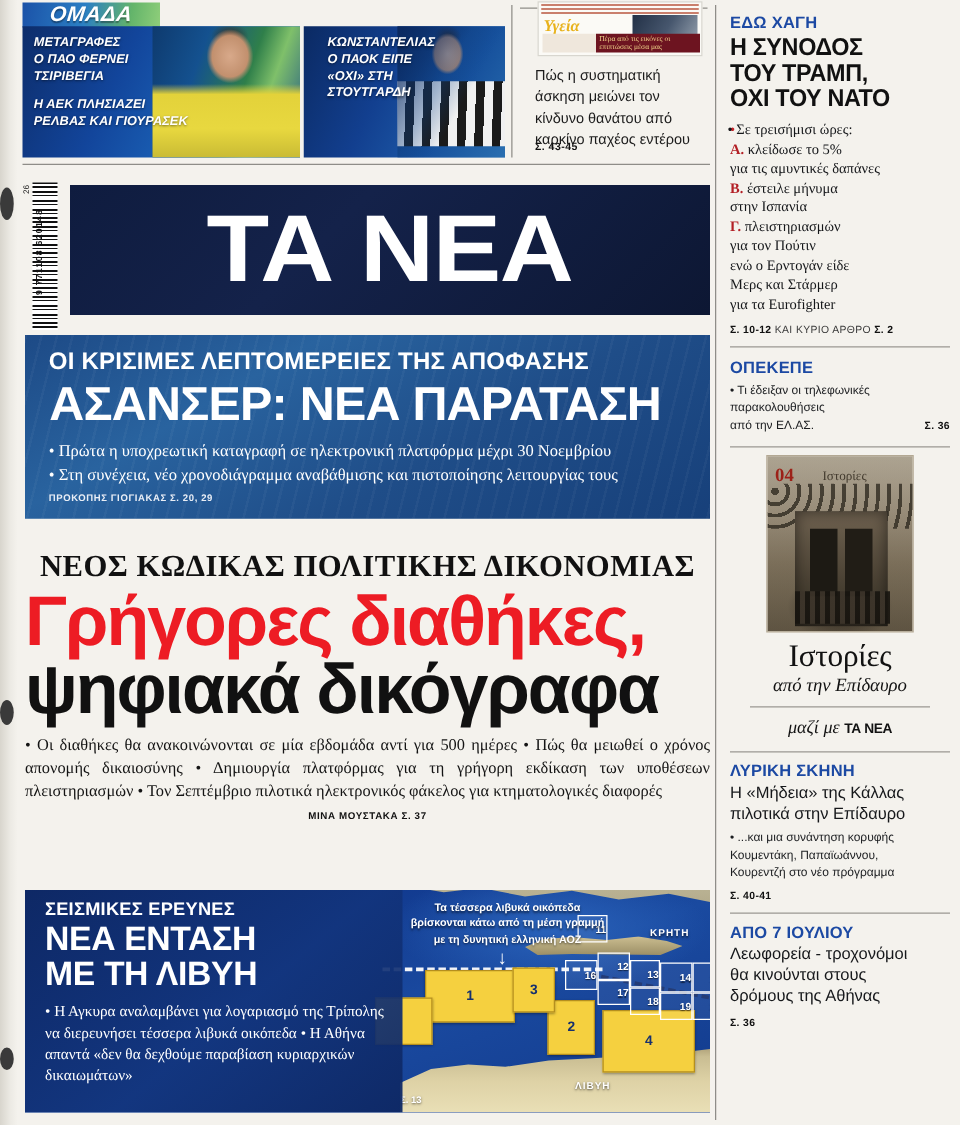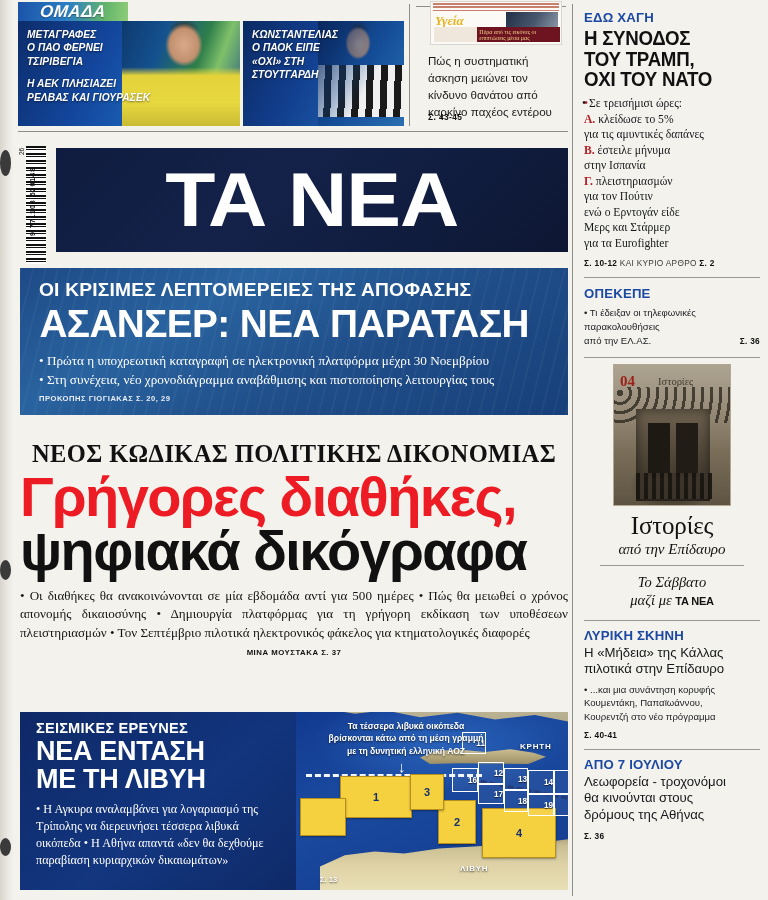--- a/index.html
+++ b/index.html
@@ -19,21 +19,21 @@
   
   .sports { position:absolute; left:18px; top:2px; width:386px; height:124px; }
   .omada-band { position:absolute; left:0; top:0; width:110px; height:20px;
      background:linear-gradient(100deg,#1b52a8 0%,#2b7fc4 45%,#63b46a 78%,#8fce7a 100%);
      display:flex; align-items:center; justify-content:center; overflow:hidden; }
   .omada-band span { color:#fff; font-weight:bold; font-style:italic; font-size:17px;
      letter-spacing:0.5px; transform:skewX(-6deg); text-shadow:0 1px 1px rgba(0,0,0,.35); }
   .sp-cells { position:absolute; left:0; top:19px; width:386px; height:105px; display:flex; gap:3px; }
   .sp-cell { position:relative; overflow:hidden; }
   .sp-a { width:222px; background:linear-gradient(115deg,#0d2d6b 0%,#12459b 35%,#1a5fb4 60%,#2f7fbe 100%); }
-  .sp-b { width:161px; background:linear-gradient(115deg,#0b2a63 0%,#123f8f 40%,#1d5aa8 70%,#2a6fae 100%); }
+  .sp-b { width:161px; background:linear-gradient(115deg,#0b2a63 0%,#123f8f 40%,#1d5aa8 70%,#2a6fae 100%);padding-left:10px; }
   .sp-photo { position:absolute; right:0; top:0; bottom:0; }
   .ph-a { width:118px;
     background:
       radial-gradient(ellipse 26px 30px at 62px 24px,#d8a98a 0%,#c2906e 55%,rgba(194,144,110,0) 72%),
       radial-gradient(ellipse 20px 14px at 62px 8px,#3a2a20 0%,rgba(58,42,32,0) 75%),
       linear-gradient(180deg,rgba(0,0,0,0) 44%,#e3d23a 52%,#e8d83f 78%,#c9bb34 100%),
       linear-gradient(110deg,#0e3a6e 0%,#14518f 30%,#2f7f4a 58%,#7fc06a 72%,#1b4f88 100%);
   }
   .ph-b { width:86px;
     background:
@@ -180,21 +180,21 @@
   .lbl { position:absolute; color:#fff; font-weight:bold; font-size:8px; letter-spacing:.8px;
      text-shadow:0 1px 2px rgba(0,0,0,.7); }
   .blk { position:absolute; background:#f5d03f; border:1px solid #b58f1e;
      color:#16306e; font-weight:bold; font-size:11px; display:flex; align-items:center; justify-content:center;
      box-shadow:0 1px 2px rgba(0,0,0,.35); }
   .gblk { position:absolute; border:1.4px solid #ffffff; color:#fff; font-weight:bold; font-size:8.2px;
      display:flex; align-items:center; justify-content:flex-end; background:rgba(255,255,255,.06);
      text-shadow:0 1px 1px rgba(0,0,0,.6); }
   .median { position:absolute; height:0; border-top:3px dashed #ffffff; opacity:.95; }
   .dashdark { position:absolute; height:0; border-top:3px dashed #17306e; }
-  .mp-panel { position:absolute; left:0; top:0; width:276px; height:178px;
+  .mp-panel { position:absolute; left:0; top:0; width:302px; height:178px;
      background:linear-gradient(140deg,rgba(14,40,100,.93) 0%,rgba(18,52,124,.9) 55%,rgba(14,40,100,.95) 100%); }
   .mp-kick { color:#fff; font-weight:bold; font-size:14.6px; padding:8px 0 0 16px; letter-spacing:.2px;}
   .mp-head { color:#fff; font-weight:bold; font-size:27px; line-height:1.04; padding:1px 0 0 16px; letter-spacing:-.3px;}
   .mp-body { color:#fff; font-family:"Liberation Serif",serif; font-size:12.2px; line-height:1.38;
      padding:8px 10px 0 16px; }
   .mp-note { position:absolute; left:306px; top:8px; width:160px; color:#fff; font-weight:bold;
      font-size:8.6px; line-height:1.45; text-align:center; text-shadow:0 1px 2px rgba(0,0,0,.65); }
   .mp-arrow { position:absolute; left:378px; top:46px; color:#fff; font-size:15px; }
   .mp-ref { position:absolute; left:300px; bottom:6px; font-size:7.6px; font-weight:bold; color:#fff;
      text-shadow:0 1px 2px rgba(0,0,0,.6); }
@@ -309,21 +309,20 @@
         <div class="pi-door"></div>
         <div class="pi-door2"></div>
         <div class="pi-crowd"></div>
         <div class="pi-04">04</div>
         <div class="pi-lbl">Ιστορίες</div>
       </div>
       <div class="promo-t1">Ιστορίες</div>
       <div class="promo-t2">από την Επίδαυρο</div>
       <div class="promo-rule"></div>
       <div class="promo-t3">
-        <div>Το Σάββατο</div>
         <div><span>μαζί με</span> <span class="promo-ta">ΤΑ ΝΕΑ</span></div>
       </div>
     </div>
 
     <div class="r-sep" style="margin:10px 0 7px;"></div>
 
     <div>
       <div class="r-kicker">ΛΥΡΙΚΗ ΣΚΗΝΗ</div>
       <div class="r-sans" style="margin-top:2px;">
         <div>Η «Μήδεια» της Κάλλας</div>

